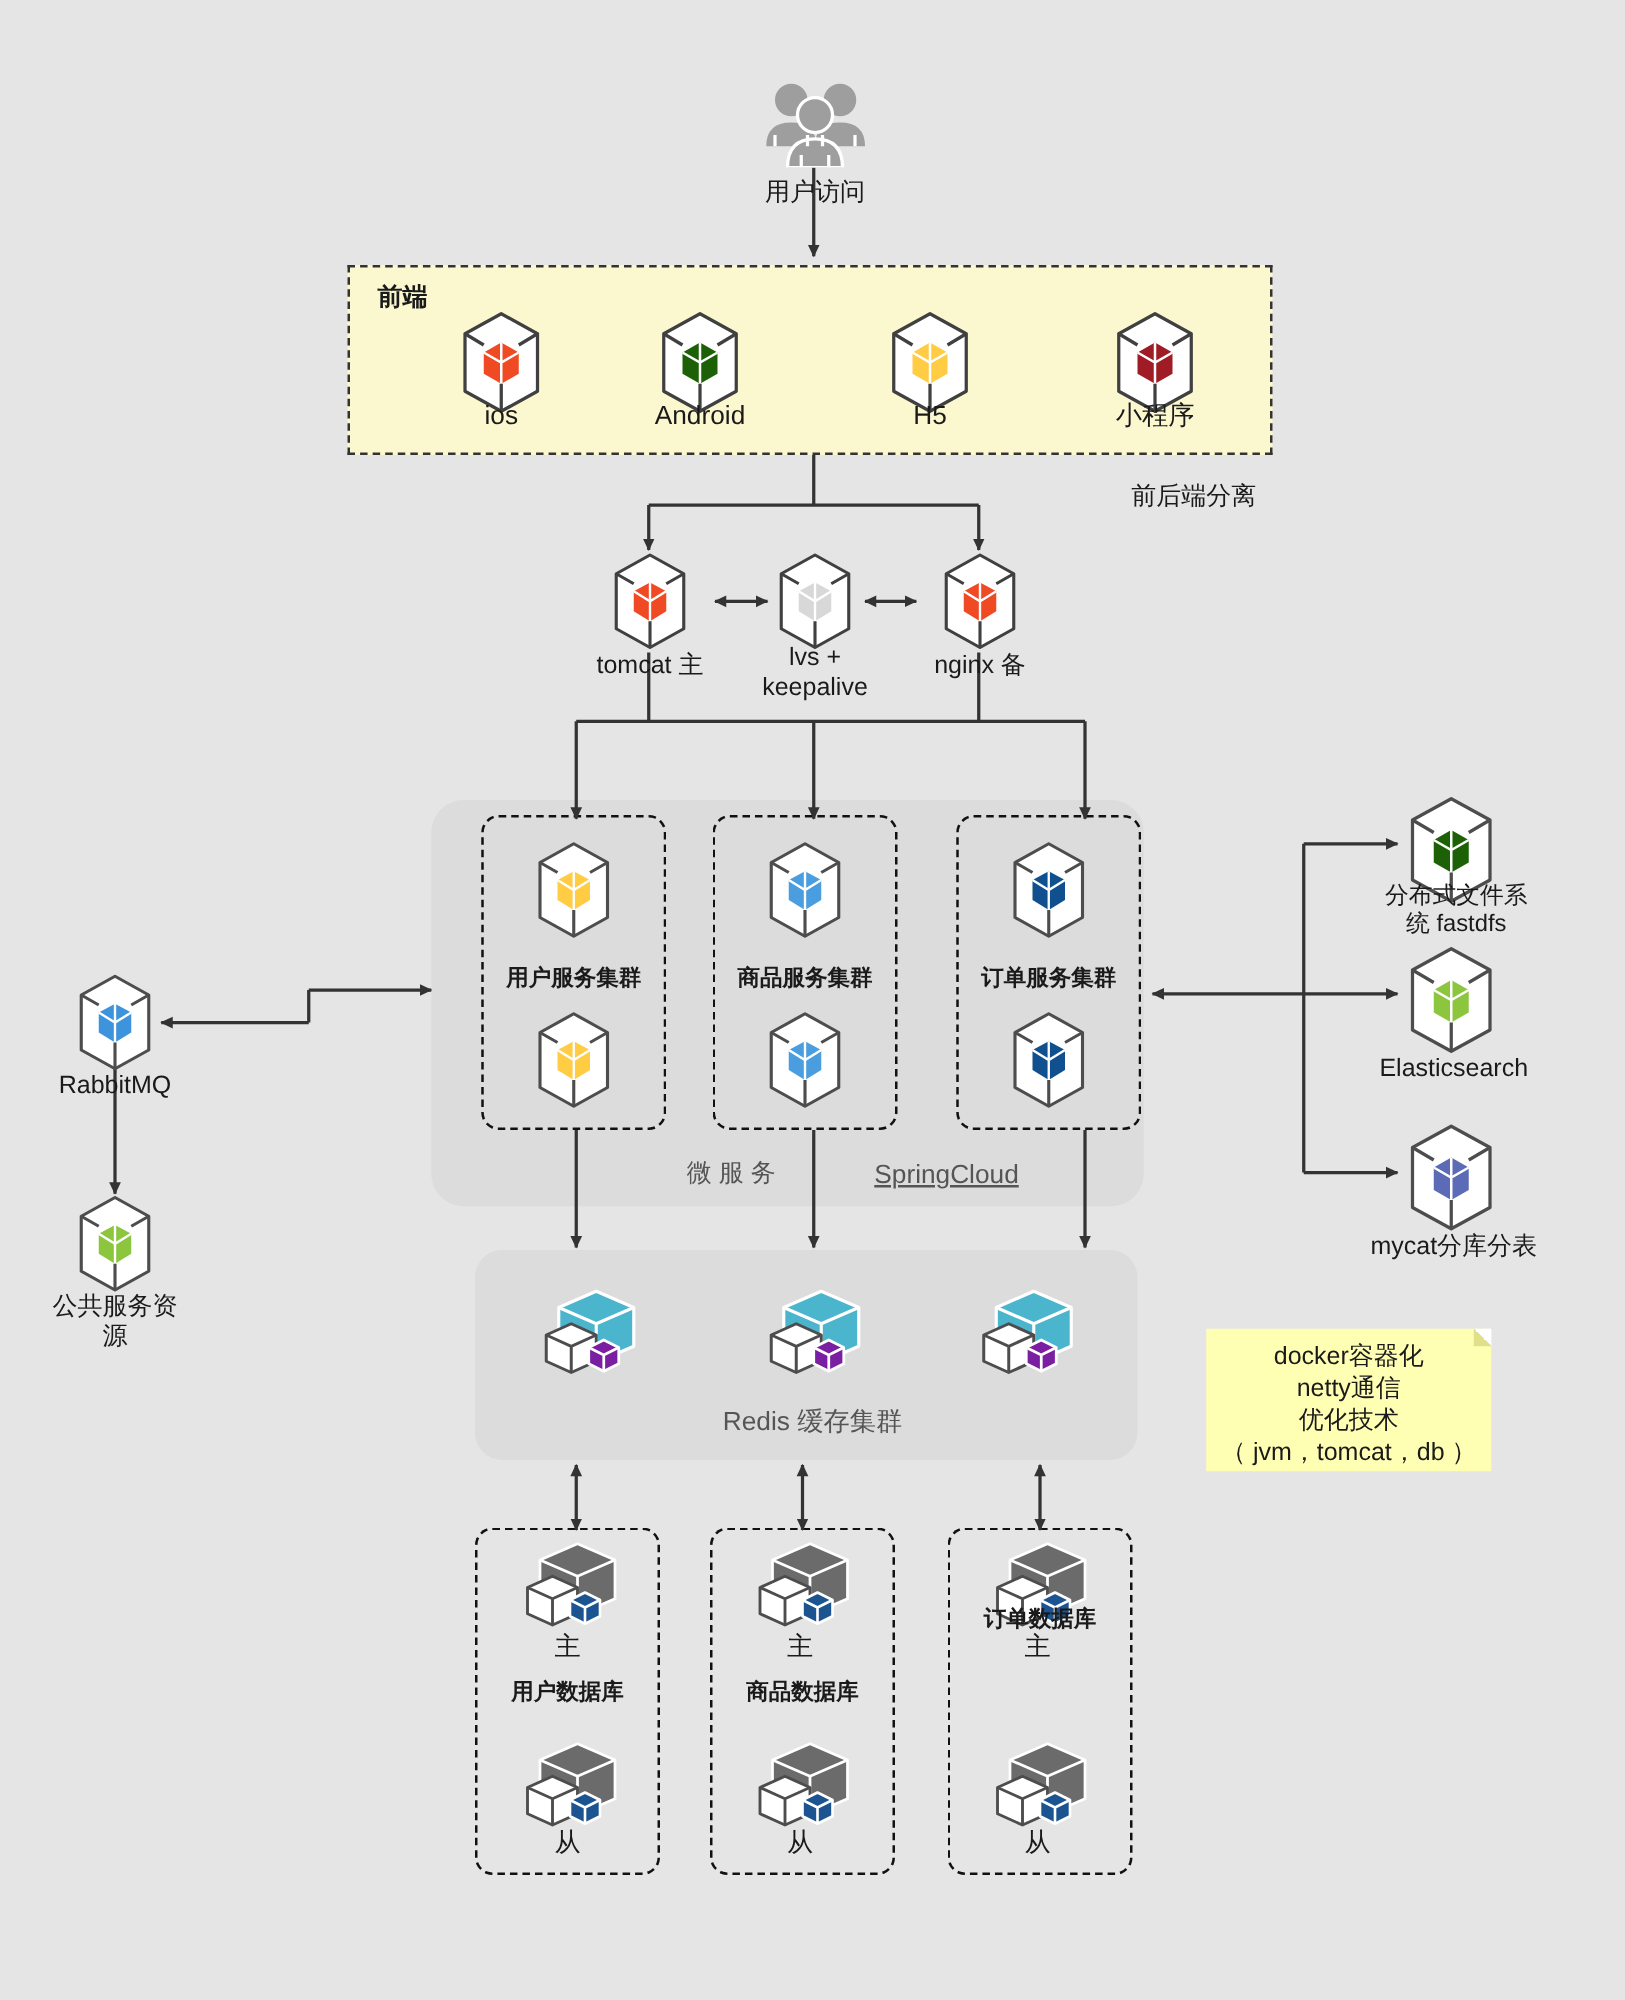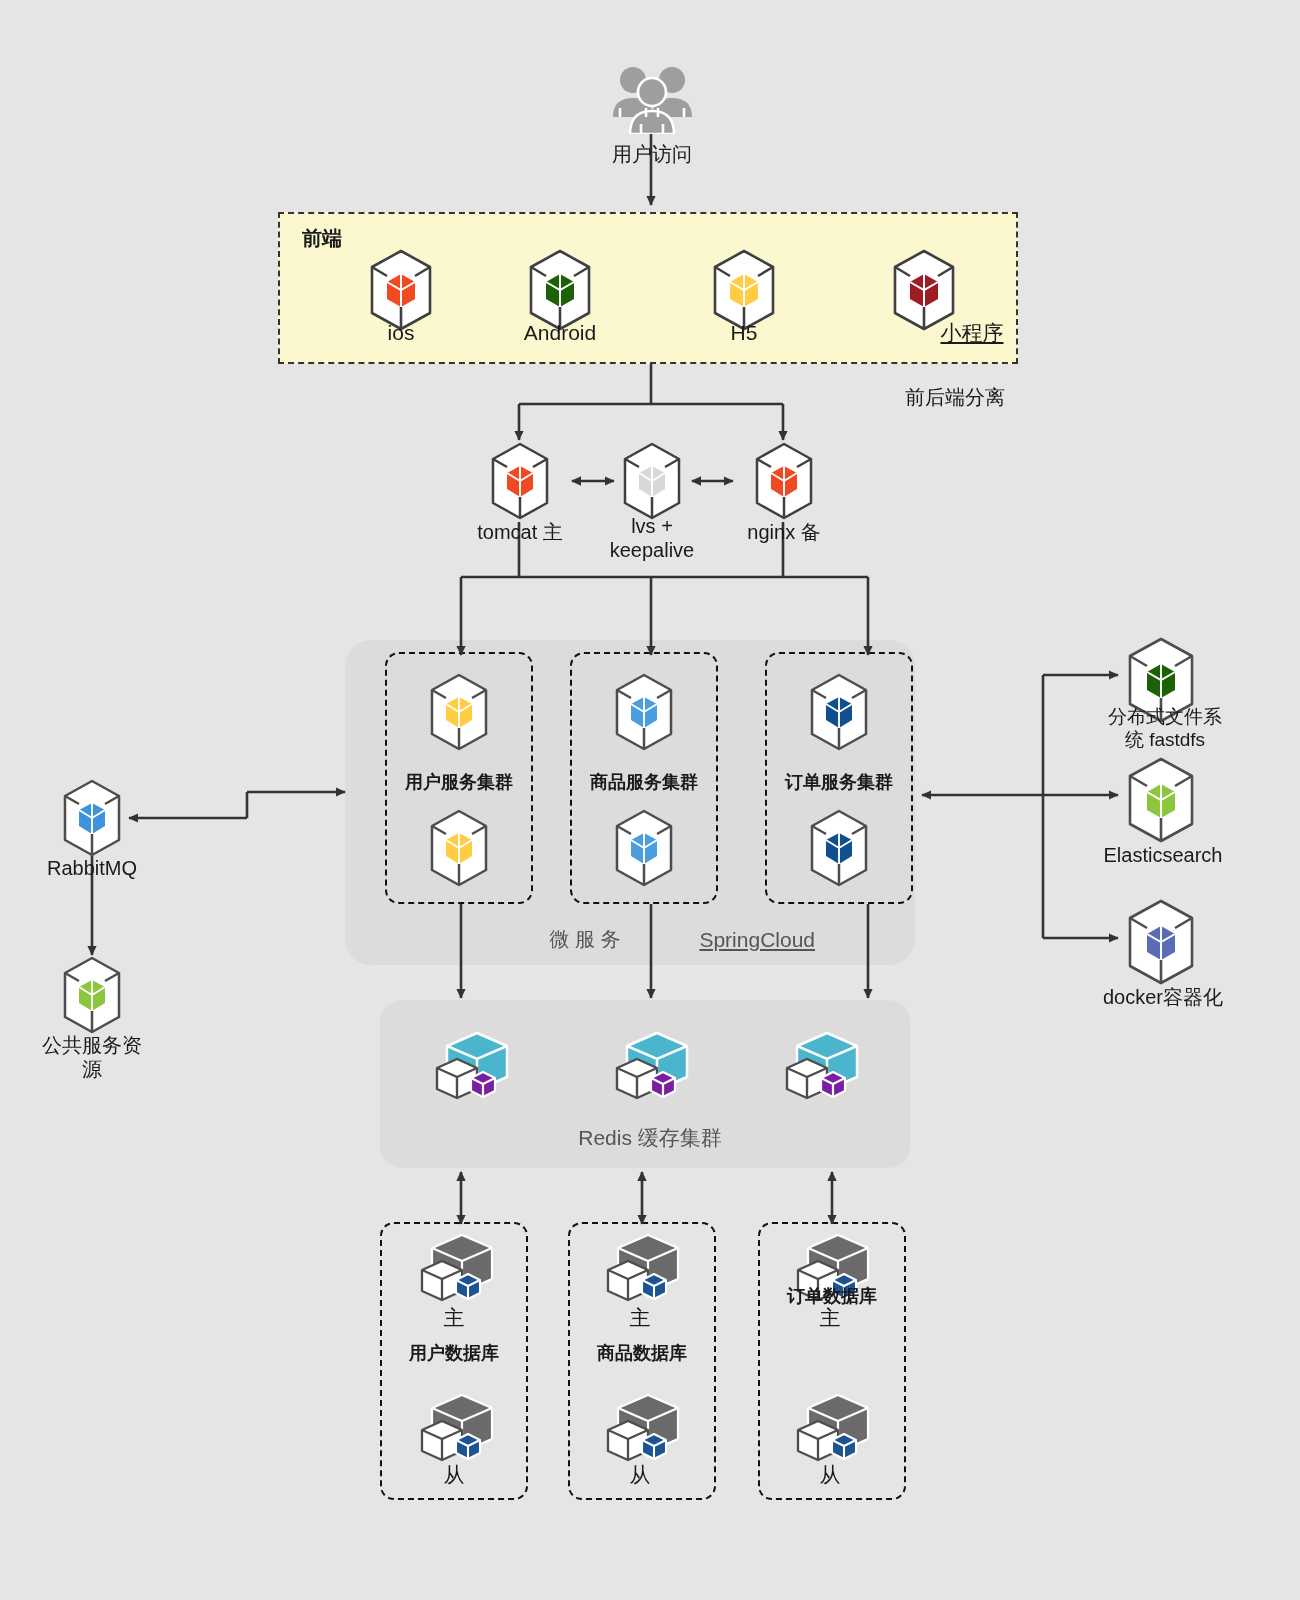--- a/index.html
+++ b/index.html
@@ -140,21 +140,21 @@
   <div class="lbl" style="left:684px;top:320px;width:120px;font-size:21px;">H5</div>
 
   <div class="cube" style="left:891px;top:248px;width:66px;height:84px;">
     <svg viewBox="0 0 66 84" width="66" height="84">
       <path d="M33,3 L62,19 L62,65 L33,81 L4,65 L4,19 z" fill="#fff" stroke="#404040" stroke-width="2.6" stroke-linejoin="round"></path>
       <path d="M33,26 L47,34 L47,51 L33,59 L19,51 L19,34 z" fill="#a01c24"></path>
       <path d="M33,26 L33,59 M19,34 L33,42 L47,34" fill="none" stroke="#fff" stroke-width="2"></path>
       <path d="M4,19 L19,28 M62,19 L47,28 M33,81 L33,59" fill="none" stroke="#404040" stroke-width="2.6"></path>
     </svg>
   </div>
-  <div class="lbl" style="left:912px;top:320px;width:120px;font-size:21px;text-decoration:underline;">小程序</div>
+  <div class="lbl" style="left:864px;top:320px;width:120px;font-size:21px;">小程序</div>
 
   <div class="lbl" style="left:875px;top:385px;width:160px;font-size:20px;">前后端分离</div>
 
   <div class="cube" style="left:489px;top:441px;width:62px;height:80px;">
     <svg viewBox="0 0 62 80" width="62" height="80">
       <path d="M31,3 L58,18 L58,62 L31,77 L4,62 L4,18 z" fill="#fff" stroke="#404040" stroke-width="2.5" stroke-linejoin="round"></path>
       <path d="M31,25 L44,32 L44,48 L31,56 L18,48 L18,32 z" fill="#f04a24"></path>
       <path d="M31,25 L31,56 M18,32 L31,40 L44,32" fill="none" stroke="#fff" stroke-width="1.9"></path>
       <path d="M4,18 L18,26 M58,18 L44,26 M31,77 L31,56" fill="none" stroke="#404040" stroke-width="2.5"></path>
     </svg>
@@ -283,21 +283,21 @@
   <div class="lbl" style="left:1083px;top:843px;width:160px;font-size:20px;">Elasticsearch</div>
 
   <div class="cube" style="left:1126px;top:898px;width:70px;height:88px;">
     <svg viewBox="0 0 70 88" width="70" height="88">
       <path d="M35,3 L66,20 L66,68 L35,85 L4,68 L4,20 z" fill="#fff" stroke="#4d4d4d" stroke-width="2.6" stroke-linejoin="round"></path>
       <path d="M35,28 L49,36 L49,54 L35,62 L21,54 L21,36 z" fill="#5b6bb5"></path>
       <path d="M35,28 L35,62 M21,36 L35,44 L49,36" fill="none" stroke="#fff" stroke-width="2"></path>
       <path d="M4,20 L21,30 M66,20 L49,30 M35,85 L35,62" fill="none" stroke="#4d4d4d" stroke-width="2.6"></path>
     </svg>
   </div>
-  <div class="lbl" style="left:1083px;top:985px;width:160px;font-size:20px;">docker容器化</div>
+  <div class="lbl" style="left:1083px;top:985px;width:160px;font-size:20px;">mycat分库分表</div>
 
   <div class="cube" style="left:433px;top:1030px;width:78px;height:72px;">
     <svg viewBox="0 0 78 72" width="78" height="72">
       <path d="M14,16 L44,3 L74,16 L74,47 L44,60 L14,47 z" fill="#4ab5cc" stroke="#fff" stroke-width="2.5" stroke-linejoin="round"></path>
       <path d="M14,16 L44,29 L74,16 M44,29 L44,60" fill="none" stroke="#fff" stroke-width="2.5"></path>
       <path d="M4,38 L24,29 L44,38 L44,59 L24,68 L4,59 z" fill="#fff" stroke="#4d4d4d" stroke-width="2.4" stroke-linejoin="round"></path>
       <path d="M4,38 L24,47 L44,38 M24,47 L24,68" fill="none" stroke="#4d4d4d" stroke-width="2.4"></path>
       <path d="M38,48 L50,42 L62,48 L62,61 L50,67 L38,61 z" fill="#7b1fa2" stroke="#fff" stroke-width="2.2" stroke-linejoin="round"></path>
       <path d="M38,48 L50,54 L62,48 M50,54 L50,67" fill="none" stroke="#fff" stroke-width="2.2"></path>
     </svg>
@@ -317,20 +317,27 @@
       <path d="M14,16 L44,3 L74,16 L74,47 L44,60 L14,47 z" fill="#4ab5cc" stroke="#fff" stroke-width="2.5" stroke-linejoin="round"></path>
       <path d="M14,16 L44,29 L74,16 M44,29 L44,60" fill="none" stroke="#fff" stroke-width="2.5"></path>
       <path d="M4,38 L24,29 L44,38 L44,59 L24,68 L4,59 z" fill="#fff" stroke="#4d4d4d" stroke-width="2.4" stroke-linejoin="round"></path>
       <path d="M4,38 L24,47 L44,38 M24,47 L24,68" fill="none" stroke="#4d4d4d" stroke-width="2.4"></path>
       <path d="M38,48 L50,42 L62,48 L62,61 L50,67 L38,61 z" fill="#7b1fa2" stroke="#fff" stroke-width="2.2" stroke-linejoin="round"></path>
       <path d="M38,48 L50,54 L62,48 M50,54 L50,67" fill="none" stroke="#fff" stroke-width="2.2"></path>
     </svg>
   </div>
   <div class="lbl" style="left:545px;top:1125px;width:210px;font-size:21px;color:#555;">Redis 缓存集群</div>
 
+  <div class="note" style="left:965px;top:1063px;width:228px;height:114px;padding-top:10px;font-size:20px;">
+    <span class="fold"></span>
+    <span style="white-space:pre-line;">docker容器化
+netty通信
+优化技术
+（ jvm，tomcat，db ）</span>
+  </div>
 
   <div class="cube" style="left:418px;top:1232px;width:78px;height:72px;">
     <svg viewBox="0 0 78 72" width="78" height="72">
       <path d="M14,16 L44,3 L74,16 L74,47 L44,60 L14,47 z" fill="#6b6b6b" stroke="#fff" stroke-width="2.2" stroke-linejoin="round"></path>
       <path d="M14,16 L44,29 L74,16 M44,29 L44,60" fill="none" stroke="#fff" stroke-width="2.2"></path>
       <path d="M4,38 L24,29 L44,38 L44,59 L24,68 L4,59 z" fill="#fff" stroke="#4d4d4d" stroke-width="2.3" stroke-linejoin="round"></path>
       <path d="M4,38 L24,47 L44,38 M24,47 L24,68" fill="none" stroke="#4d4d4d" stroke-width="2.3"></path>
       <path d="M38,48 L50,42 L62,48 L62,61 L50,67 L38,61 z" fill="#1b5490" stroke="#fff" stroke-width="2.1" stroke-linejoin="round"></path>
       <path d="M38,48 L50,54 L62,48 M50,54 L50,67" fill="none" stroke="#fff" stroke-width="2.1"></path>
     </svg>

